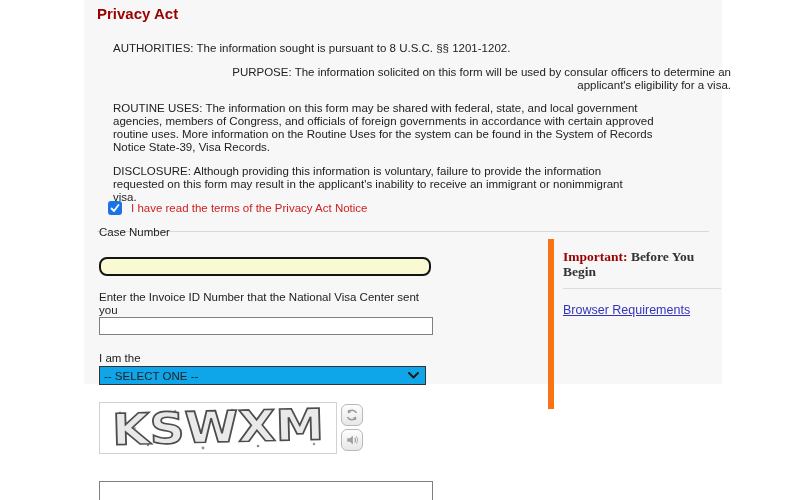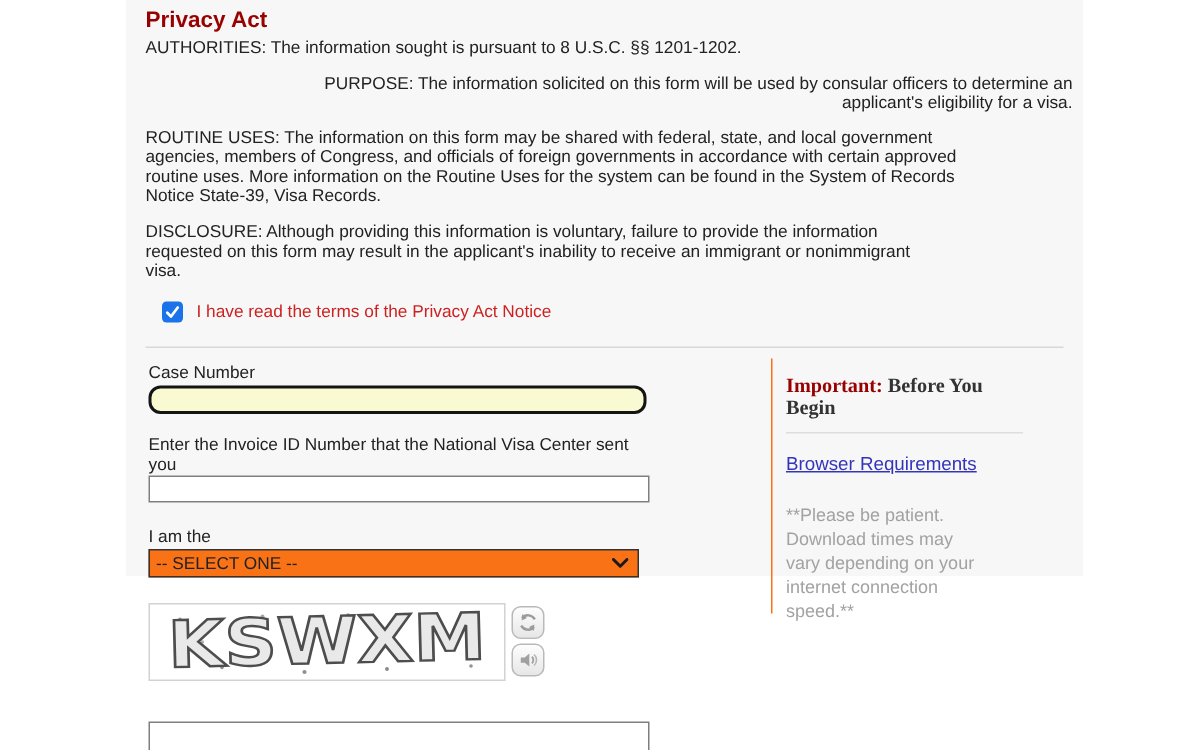--- a/index.html
+++ b/index.html
@@ -12,63 +12,63 @@
   .content {
     position:absolute; left:84px; top:0; width:638px; height:384px;
     background:var(--content-bg, #f7f7f7);
   }
   .abs { position:absolute; }
   .title {
     left:13px; top:5px; margin:0;
     font-size:15px; font-weight:bold; color:var(--heading-red, #990000);
   }
   .para {
-    left:13px; width:618px; margin:0;
+    left:13px; width:618px; margin:16px;
     font-size:11.5px; line-height:12.9px; color:#222222;
     white-space:pre-line;
   }
   .p-authorities { top:26px; }
   .p-purpose    { top:50px;text-align:right; }
   .p-routine    { top:86px; }
   .p-disclosure { top:149px; }
 
   .agree-row { left:24px; top:201px; display:flex; align-items:center; gap:9px; }
   .checkbox {
     width:14px; height:14px; border-radius:3px;
     background:var(--checkbox-blue, #1a73e8);
     display:flex; align-items:center; justify-content:center;
     cursor:pointer; flex:0 0 auto;
   }
   .agree-label { font-size:11.5px; color:var(--label-red, #cc2222); }
 
   .divider { left:13px; top:231px; width:612px; height:1px; background:#d8d8d8; }
 
   .f-label { font-size:11.5px; color:#222222; white-space:pre-line; line-height:12.5px; left:15px; }
-  .lbl-case    { top:243px; }
+  .lbl-case    { top:226px; }
   .lbl-invoice { top:291px; width:340px; }
   .lbl-role    { top:352px; }
   .lbl-chars   { top:467px; }
 
   .txt-input {
     left:15px; width:334px; height:18px;
     border:1px solid #7f7f7f; background:#ffffff;
     font-family:"Liberation Sans", sans-serif; font-size:11.5px; color:#222;
     padding:0 4px; outline:none;
   }
   .input-case {
     top:257px; width:332px; height:19px;
     background:var(--input-yellow, #fafad2);
     border:2px solid #141414; border-radius:8px;
   }
   .input-invoice { top:317px; }
   .input-chars   { top:481px; height:20px; }
 
   .select-box {
     left:15px; top:366px; width:327px; height:19px;
-    background:#f97316; border:1px solid #333333;
+    background:#0ea5e9; border:1px solid #333333;
     display:flex; align-items:center; justify-content:space-between;
     padding:0 6px 0 4px; cursor:pointer;
   }
   .select-box span { font-size:11.5px; color:#222; }
 
   .captcha-box {
     left:15px; top:402px; width:238px; height:52px;
     background:#ffffff; border:1px solid #d2d2d2;
     display:flex; align-items:center; justify-content:center;
   }
@@ -76,22 +76,22 @@
     left:257px; width:22px; height:22px;
     border:1px solid #b9b9b9; border-radius:6px;
     background:linear-gradient(#fdfdfd, #e7e7e7);
     display:flex; align-items:center; justify-content:center;
     padding:0; cursor:pointer;
   }
   .cap-btn-refresh { top:404px; }
   .cap-btn-audio   { top:429px; }
 
   .sidebar {
-    left:430px; top:239px; width:178px; height:170px;
-    border-left:1px solid #f97316; padding:10px 0 0 9px;
+    left:464px; top:239px; width:178px; height:170px;
+    border-left:6px solid #f97316; padding:10px 0 0 9px;
   }
   .imp {
     margin:0; font-family:"Liberation Serif", serif;
     font-size:13.5px; font-weight:bold; color:#333333;
     white-space:pre-line; line-height:15px;
   }
   .imp-red { color:var(--heading-red, #990000); }
   .side-divider { width:158px; height:1px; background:#dddddd; margin:9px 0 11px 0; }
   .br-link {
     font-size:12.5px; color:var(--link-blue, #3434bb);
@@ -178,20 +178,15 @@
     </svg>
   </button>
 
   <input class="abs txt-input input-chars" value="" style="">
 
   <div class="abs sidebar">
     <p class="imp"><span class="imp-red">Important:</span><span> Before You
 Begin</span></p>
     <div class="side-divider"></div>
     <a class="br-link">Browser Requirements</a>
-    <p class="note">**Please be patient.
-Download times may
-vary depending on your
-internet connection
-speed.**</p>
   </div>
 
 </div>
 
 </body></html>

